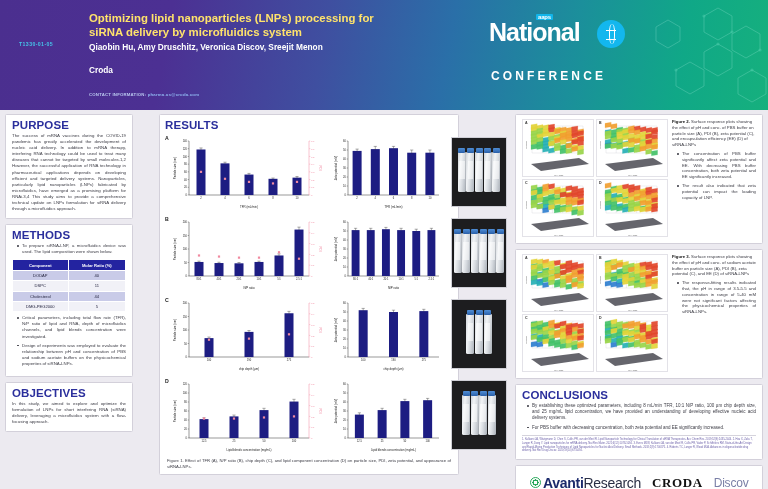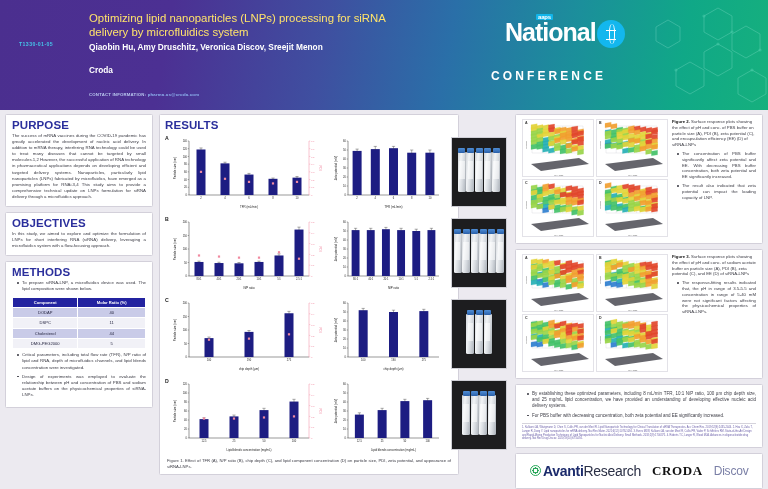--- a/index.html
+++ b/index.html
@@ -17,21 +17,21 @@
     background:linear-gradient(100deg,#4b2f8f 0%,#4c3093 22%,#3f4fa0 42%,#2a6fa8 58%,#1b8f9b 74%,#10a887 88%,#16b07d 100%);
     overflow:hidden;
   }
   .hx-net{position:absolute;right:0;top:0;width:300px;height:110px;opacity:.5;}
   .poster-id{
     position:absolute;left:19px;top:41px;
     font-size:5.2px;font-weight:bold;letter-spacing:.4px;color:#46c2e8;
   }
   .title{
     position:absolute;left:89px;top:11px;width:300px;
-    font-size:11.4px;line-height:14px;font-weight:normal;color:#ffe36b;
+    font-size:11.4px;line-height:14px;font-weight:bold;color:#ffe36b;
   }
   .authors{
     position:absolute;left:89px;top:42px;width:310px;
     font-size:8.3px;line-height:11.5px;font-weight:bold;color:#ffffff;
   }
   .affil{
     position:absolute;left:89px;top:65px;
     font-size:8.3px;font-weight:bold;color:#ffffff;
   }
   .contact{
@@ -39,39 +39,39 @@
     font-size:4.3px;font-weight:bold;letter-spacing:.2px;color:#b9c7ef;
   }
   .contact .cmail{color:#8fb6f0;}
 
   
   .logo-aaps{position:absolute;left:489px;top:14px;width:150px;height:82px;color:#fff;}
   .aaps-tag{
     position:absolute;left:47px;top:0px;font-size:6px;font-weight:bold;color:#fff;
     background:#12b5ea;padding:0 2px;border-radius:1px;letter-spacing:-.2px;
   }
-  .l-national{position:absolute;left:16px;top:6px;font-size:25px;line-height:25px;font-weight:bold;letter-spacing:-1px;}
+  .l-national{position:absolute;left:0;top:6px;font-size:25px;line-height:25px;font-weight:bold;letter-spacing:-1px;}
   .l-biotech{position:absolute;left:0;top:31px;font-size:19.5px;line-height:22px;font-weight:bold;letter-spacing:-.6px;}
   .l-conf{position:absolute;left:2px;top:55px;font-size:12px;font-weight:bold;letter-spacing:3.1px;}
   .dna-badge{
     position:absolute;left:108px;top:6px;width:28px;height:28px;border-radius:50%;
     background:#13b7ee;
   }
   .dna-badge:before{
     content:"";position:absolute;left:12px;top:4px;width:4px;height:20px;
     border-left:1.6px solid #fff;border-right:1.6px solid #fff;border-radius:50%/40%;
   }
   .dna-badge:after{
     content:"";position:absolute;left:9px;top:10px;width:10px;height:8px;
     border-top:1.4px solid #fff;border-bottom:1.4px solid #fff;
   }
 
   
   .col{position:absolute;top:114px;}
-  .col-left{left:5px;width:148px;}
+  .col-left{left:5px;width:128px;}
   .col-mid{left:159px;width:300px;}
   .col-right{left:515px;width:248px;}
 
   .card{
     background:#ffffff;border:1px solid #d3d0da;border-radius:1.5px;
     margin-bottom:5px;padding:4px 6px 6px 6px;box-sizing:border-box;
   }
   .sec-title{
     color:#2b2f9c;font-size:11.5px;font-weight:bold;letter-spacing:.1px;
     margin:0 0 2px 0;
@@ -218,25 +218,20 @@
       <div class="l-conf">CONFERENCE</div>
       <div class="dna-badge"></div>
     </div>
   </div>
 
   <div class="col col-left">
 
     <div class="card">
       <div class="sec-title">PURPOSE</div>
       <p class="body-text">The success of mRNA vaccines during the COVID-19 pandemic has greatly accelerated the development of nucleic acid delivery. In addition to mRNA therapy, interfering RNA technology could be used to treat many diseases that cannot be targeted by small molecules.1,2 However, the successful application of RNA technology in pharmaceutical applications depends on developing efficient and targeted delivery systems. Nanoparticles, particularly lipid nanoparticles (LNPs) fabricated by microfluidics, have emerged as a promising platform for RNAi.3,4 This study aims to provide a comprehensive technical update on LNPs formulation for siRNA delivery through a microfluidics approach.</p>
-    </div>
-
-    <div class="card">
-      <div class="sec-title">OBJECTIVES</div>
-      <p class="body-text">In this study, we aimed to explore and optimize the formulation of LNPs for short interfering RNA (siRNA) delivery, leveraging a microfluidics system with a flow-focusing approach.</p>
     </div>
 
     <div class="card">
       <div class="sec-title">METHODS</div>
       <ul class="bul">
         <li>To prepare siRNA-LNP, a microfluidics device was used. The lipid composition were shown below.</li>
       </ul>
       <table class="meth">
         <thead>
           <tr>
@@ -260,20 +255,25 @@
           <tr class="plain">
             <td>DMG-PEG2000</td>
             <td>5</td>
           </tr>
         </tbody>
       </table>
       <ul class="bul">
         <li>Critical parameters, including total flow rate (TFR), N/P ratio of lipid and RNA, depth of microfluidics channels, and lipid blends concentration were investigated.</li>
         <li>Design of experiments was employed to evaluate the relationship between pH and concentration of PBS and sodium acetate buffers on the physicochemical properties of siRNA-LNPs.</li>
       </ul>
+    </div>
+
+    <div class="card">
+      <div class="sec-title">OBJECTIVES</div>
+      <p class="body-text">In this study, we aimed to explore and optimize the formulation of LNPs for short interfering RNA (siRNA) delivery, leveraging a microfluidics system with a flow-focusing approach.</p>
     </div>
   </div>
 
   <div class="col col-mid">
     <div class="card results-card">
       <div class="sec-title">RESULTS</div>
       <div id="panels">
           <div class="panel-row">
             <div class="panel-letter">A</div>
             <div class="chart c1">
@@ -1408,20 +1408,21 @@
             <b>Figure 3.</b><span> Surface response plots showing the effect of pH and conc. of sodium acetate buffer on particle size (A), PDI (B), zeta potential (C), and EE (D) of siRNA-LNPs</span>
           </p>
           <ul class="bul">
             <li>The response-fitting results indicated that, the pH in range of 3.5-5.5 and concentration in range of 5-40 mM were not significant factors affecting the physicochemical properties of siRNA-LNPs.</li>
           </ul>
         </div>
       </div>
     </div>
 
     <div class="card concl">
+      <div class="sec-title">CONCLUSIONS</div>
       <ul class="bul">
         <li>By establishing these optimized parameters, including 8 mL/min TFR, 10:1 N/P ratio, 100 µm chip depth size, and 25 mg/mL lipid concentration, we have provided an understanding of developing effective nucleic acid delivery systems.</li>
         <li>For PBS buffer with decreasing concentration, both zeta potential and EE significantly increased.</li>
       </ul>
       <div class="refs">1. Kulkarni JA, Witzigmann D, Chen S, Cullis PR, van der Meel R. Lipid Nanoparticle Technology for Clinical Translation of siRNA Therapeutics. Acc Chem Res. 2019;52(9):2435-2444.  2. Hou X, Zaks T, Langer R, Dong Y. Lipid nanoparticles for mRNA delivery. Nat Rev Mater. 2021;6(12):1078-1094.  3. Evers MJW, Kulkarni JA, van der Meel R, Cullis PR, Vader P, Schiffelers RM. State-of-the-Art Design and Rapid-Mixing Production Techniques of Lipid Nanoparticles for Nucleic Acid Delivery. Small Methods. 2018;2(9):1700375.  4. Roberts TC, Langer R, Wood MJA. Advances in oligonucleotide drug delivery. Nat Rev Drug Discov. 2020;19(10):673-694.</div>
     </div>
 
     <div class="card">
       <div class="footer-logos">
         <div class="lg-avanti">

